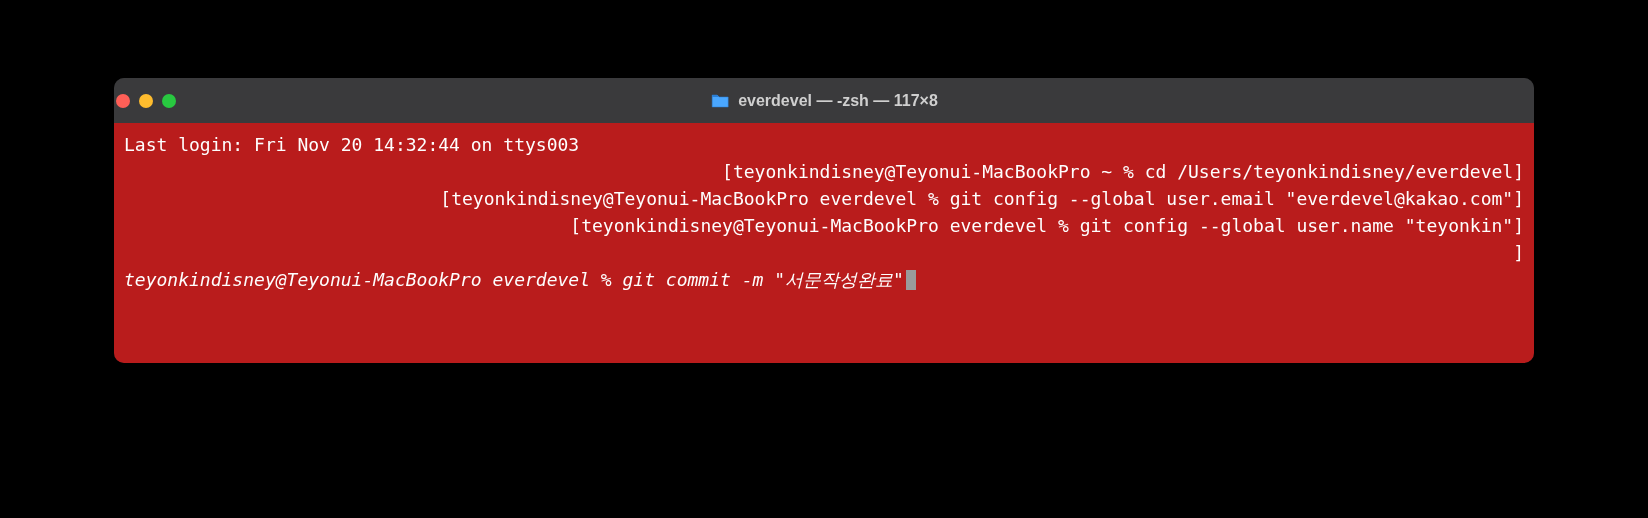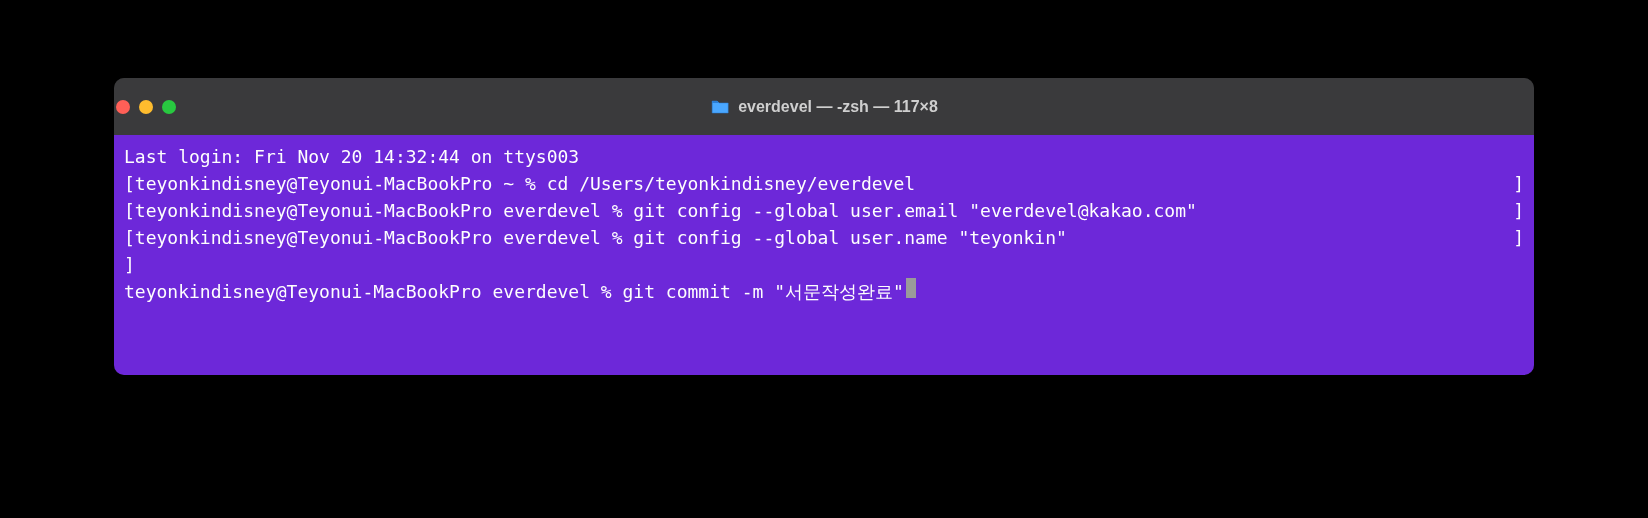--- a/index.html
+++ b/index.html
@@ -18,21 +18,21 @@
       font-family: "SF Mono", Menlo, Monaco, Consolas, monospace;
     }
     .terminal-window {
       width: 1420px;
       background: #1e1e1e;
       border-radius: 10px;
       overflow: hidden;
       box-shadow: 0 10px 40px rgba(0,0,0,0.5);
     }
     .titlebar {
-      height: 57px;
+      height: 45px;
       background: #3a3a3c;
       display: flex;
       align-items: center;
       padding: 0 2px;
       position: relative;
     }
     .traffic-lights {
       display: flex;
       gap: 9px;
       align-items: center;
@@ -56,45 +56,47 @@
       font-family: -apple-system, BlinkMacSystemFont, "Helvetica Neue", sans-serif;
       font-size: 16px;
       font-weight: 600;
     }
     .folder-icon {
       width: 20px;
       height: 16px;
       display: inline-block;
     }
     .terminal-body {
-      background: #6d28d9;
+      background: #b91c1c;
       padding: 8px 10px 40px 10px;
       min-height: 240px;
       font-size: 18px;
       line-height: 27px;
       color: #fefefe;
       font-weight: 500;
     }
     .line {
       white-space: pre;
       display: block;
     }
     .bracket-line {
       display: flex;
-      justify-content: space-between;
+      justify-content: flex-end;
     }
     .bracket-line .content {
       white-space: pre;
     }
     .bracket-line .rb {
       white-space: pre;
     }
     .current-line {
       white-space: pre;
       display: flex;
+      align-items: center;
+      font-style: italic;
     }
     .cursor {
       display: inline-block;
       width: 10px;
       height: 20px;
       background: #9a9a9a;
       margin-left: 2px;
       vertical-align: middle;
     }
   </style>

